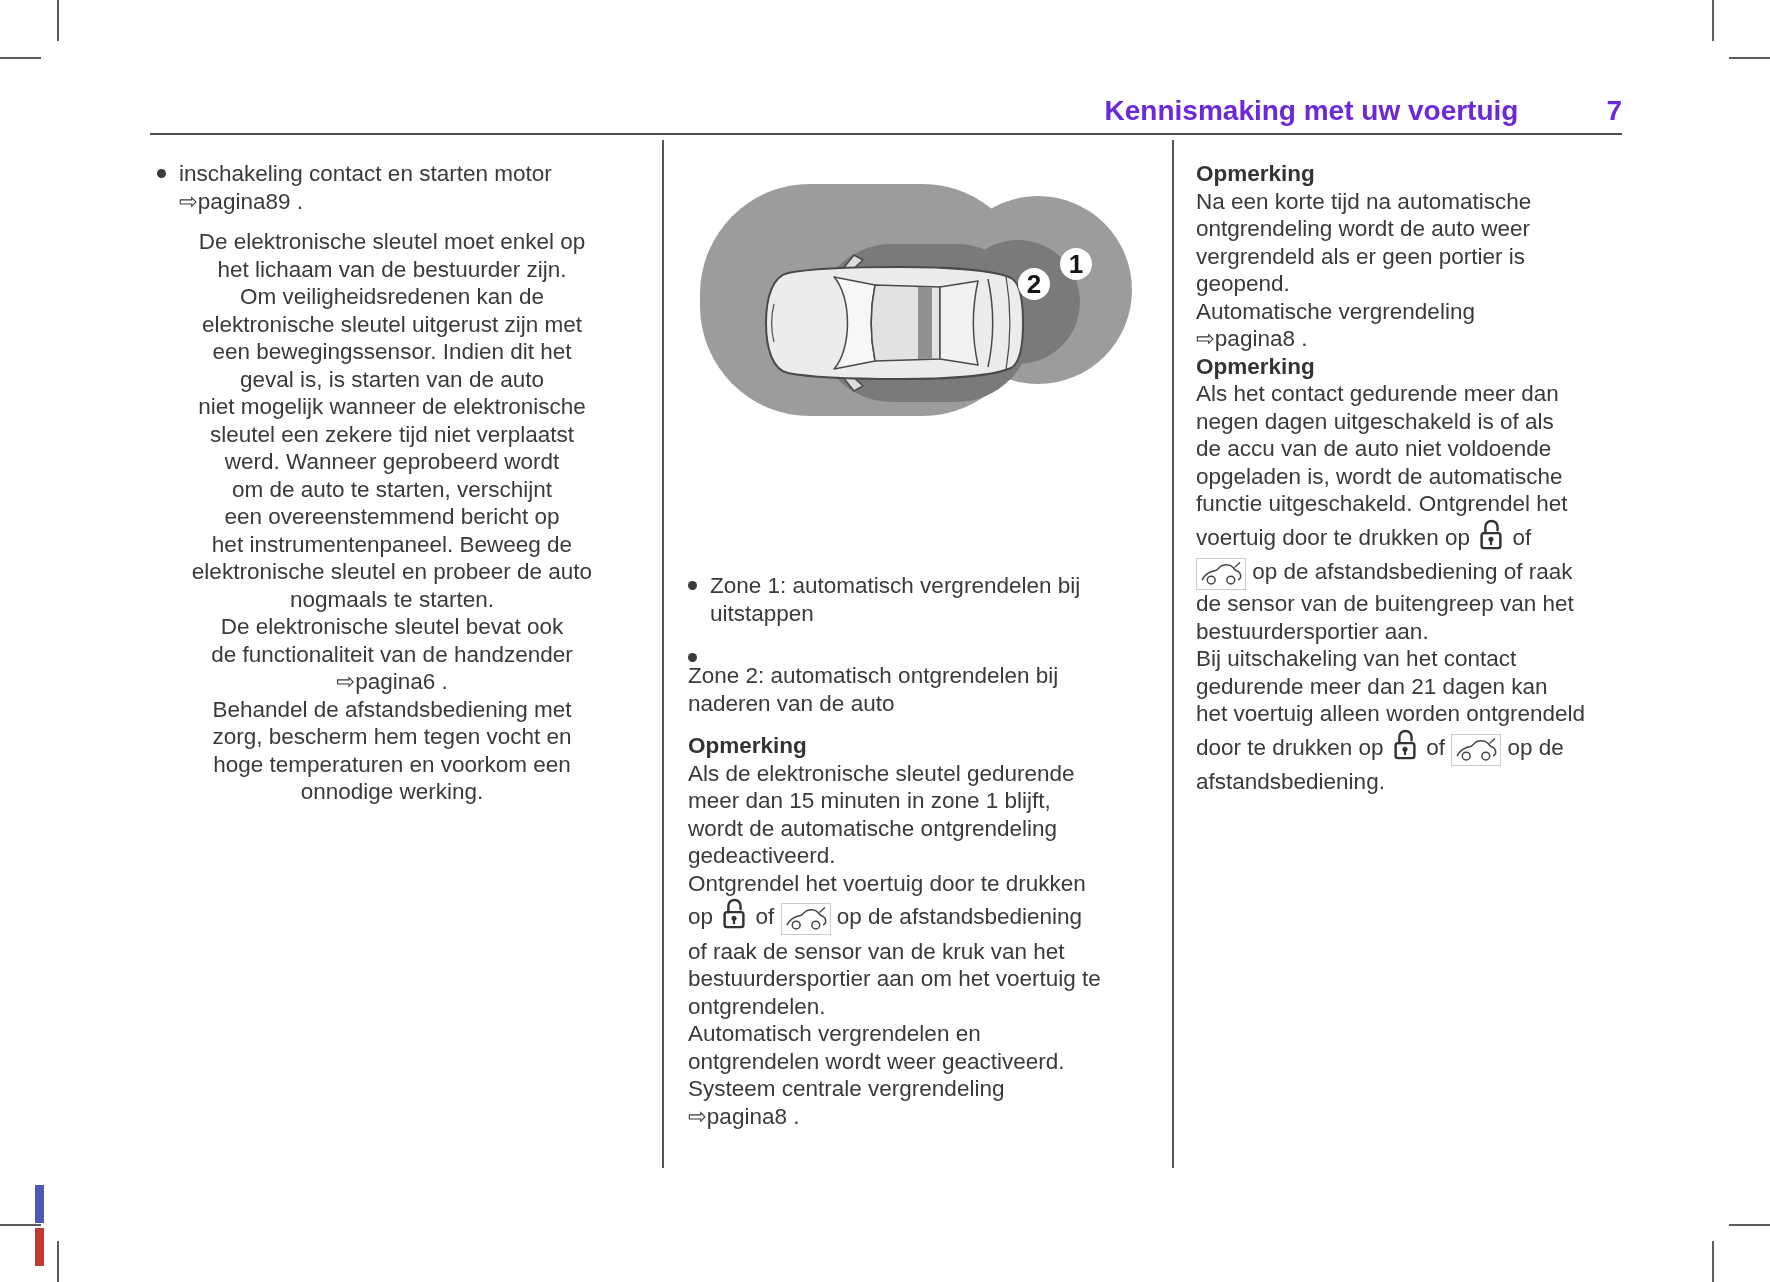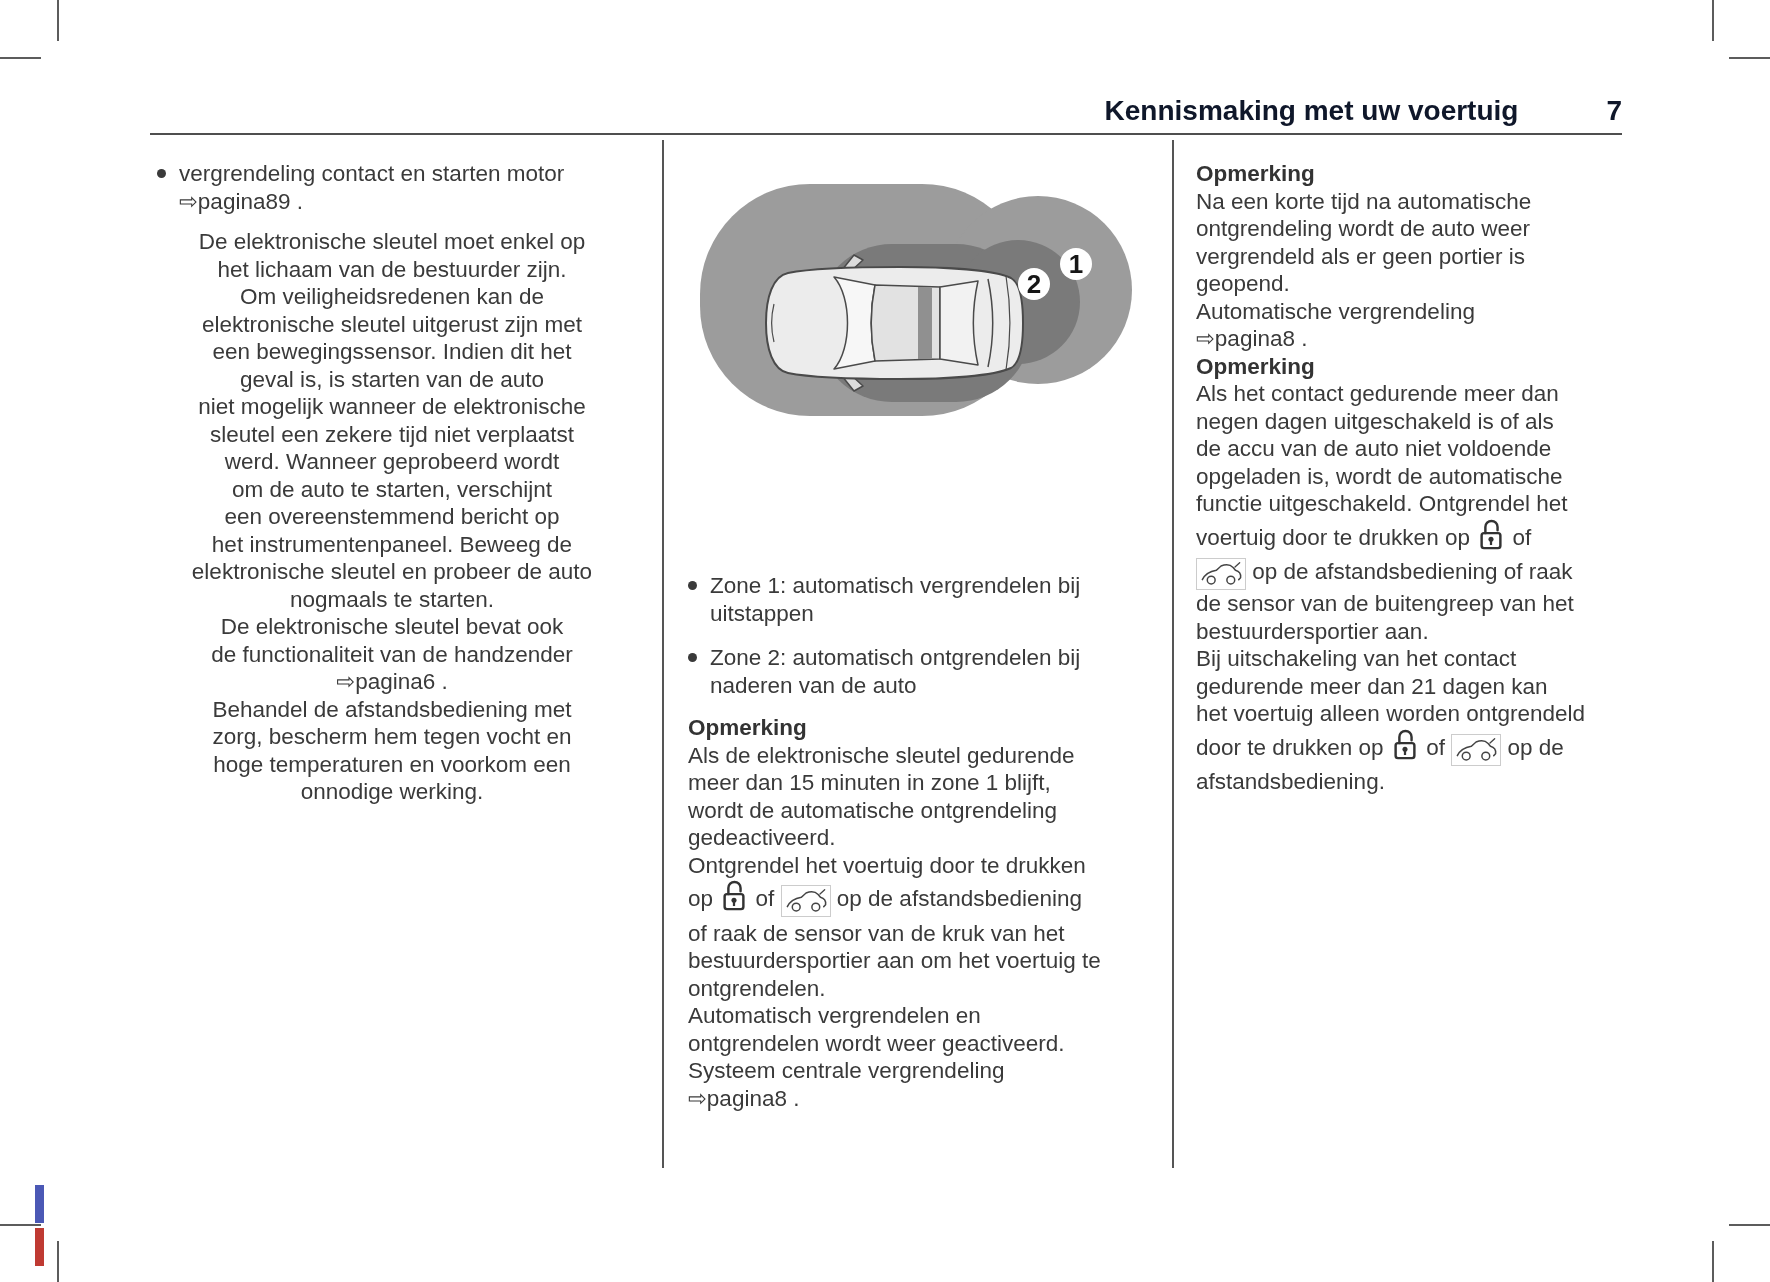--- a/index.html
+++ b/index.html
@@ -1,29 +1,29 @@
 <!DOCTYPE html>
 <html><head>
 <meta charset="utf-8">
 <style>
   html,body{margin:0;padding:0;background:#ffffff;}
   .page{position:relative;width:1770px;height:1282px;background:#ffffff;overflow:hidden;
         font-family:"Liberation Sans",sans-serif;color:#3a3a3a;font-size:22.5px;line-height:27.5px;}
   .t{white-space:pre-line;}
   .b{font-weight:bold;color:#333333;}
   .header{position:absolute;left:150px;top:94px;width:1472px;display:flex;justify-content:flex-end;
-          align-items:center;font-weight:bold;font-size:28px;line-height:34px;color:#0f172a;}
+          align-items:center;font-weight:bold;font-size:28px;line-height:34px;color:#6d28d9;}
   .pagenum{margin-left:88px;}
   .rule{position:absolute;left:150px;top:133px;width:1472px;height:0;border-top:2px solid #4f4f4f;}
   .vsep{position:absolute;top:140px;height:1028px;width:0;border-left:2px solid #555555;}
   .col{position:absolute;top:160px;}
   .bullet{display:flex;}
   .dot{flex:none;width:9px;height:9px;border-radius:50%;background:#3a3a3a;margin:9px 13px 0 0;}
   .mt13{margin-top:13px;text-align:center;}
-  .mt17{margin-top:17px;}
+  .mt17{margin-top:17px;flex-direction:column;}
   .mt15{margin-top:15px;}
   .ic{display:inline-block;vertical-align:-7px;}
   .carbox{display:inline-block;vertical-align:-9px;border:1px solid #cccccc;background:#ffffff;line-height:0;padding:1px 2px;}
   .crop{position:absolute;}
   .crop.v{width:0;border-left:2px solid #5c5c5c;}
   .crop.h{height:0;border-top:2px solid #5c5c5c;}
   .regbar{position:absolute;width:9px;height:38px;}
   .figwrap{position:absolute;left:684px;top:158px;}
 </style>
 </head>
@@ -47,21 +47,21 @@
       <span class="pagenum">7</span>
     </div>
   <div class="rule"></div>
 
   <div class="vsep" style="left:662px;"></div>
   <div class="vsep" style="left:1172px;"></div>
 
   <div class="col" style="left:157px;width:470px;">
     <div class="bullet">
         <span class="dot"></span>
-        <div class="t">vergrendeling contact en starten motor
+        <div class="t">inschakeling contact en starten motor
 ⇨pagina89 .</div>
       </div>
     <div class="t mt13">De elektronische sleutel moet enkel op
 het lichaam van de bestuurder zijn.
 Om veiligheidsredenen kan de
 elektronische sleutel uitgerust zijn met
 een bewegingssensor. Indien dit het
 geval is, is starten van de auto
 niet mogelijk wanneer de elektronische
 sleutel een zekere tijd niet verplaatst

